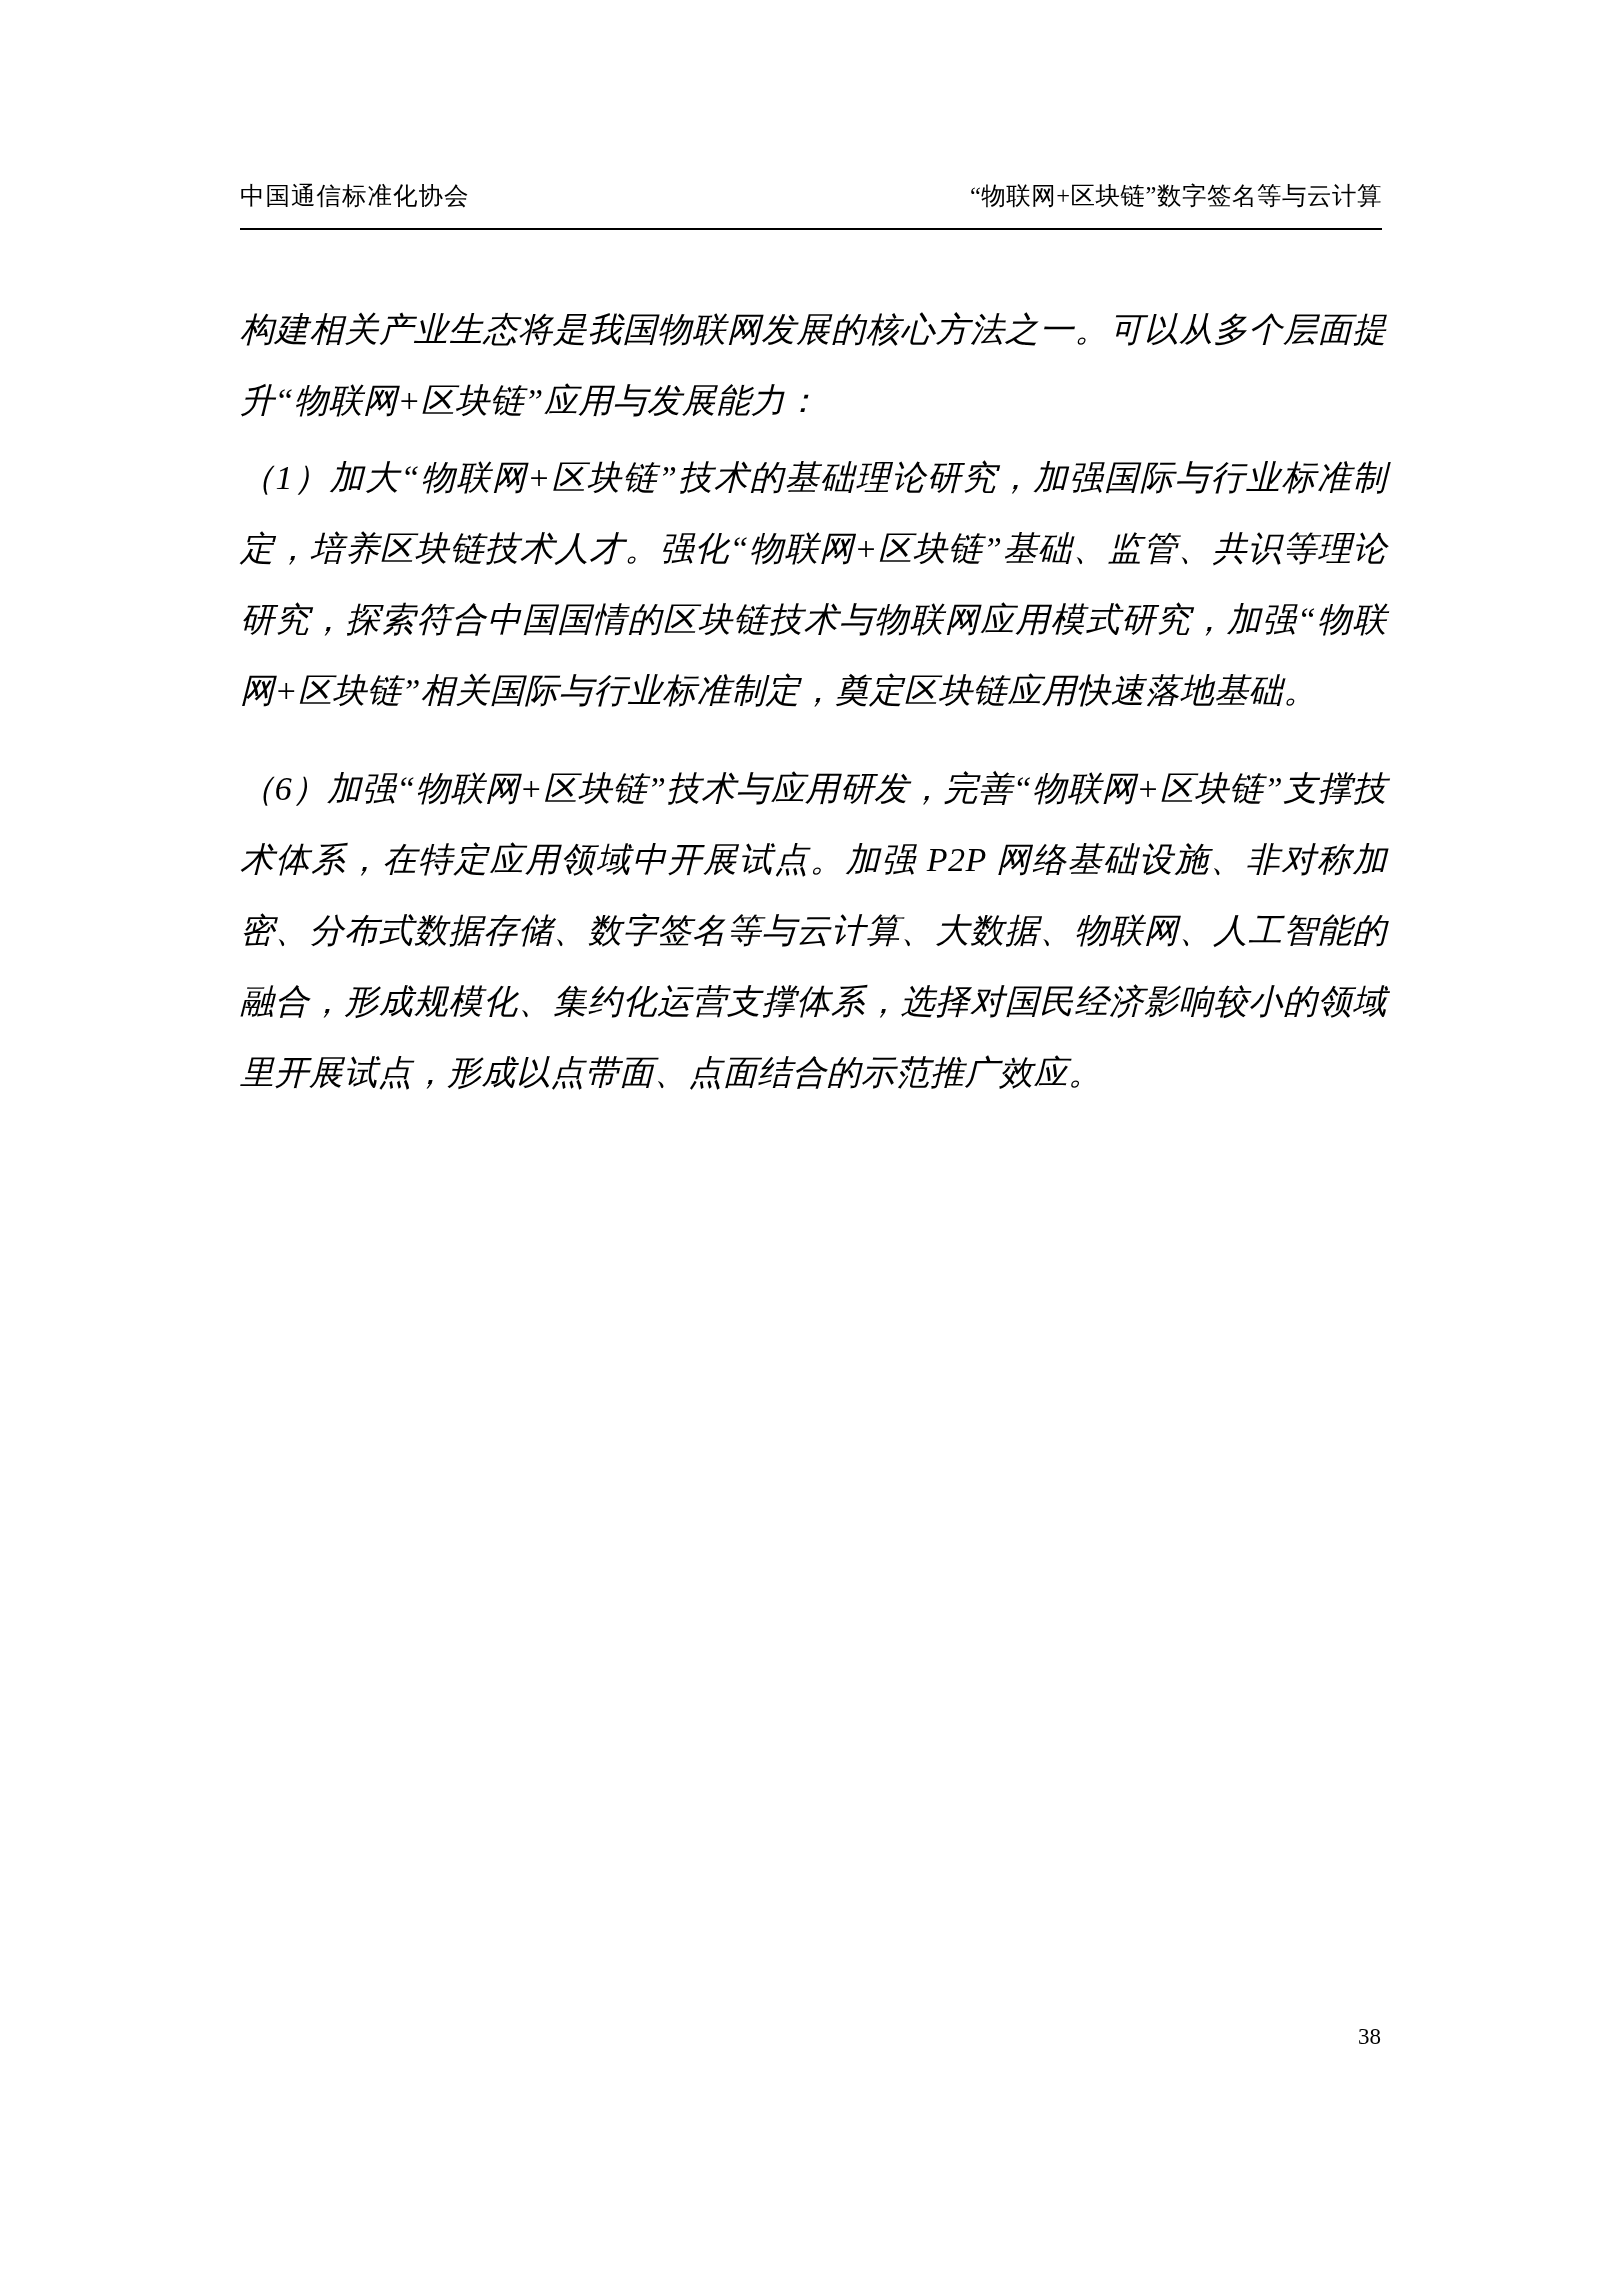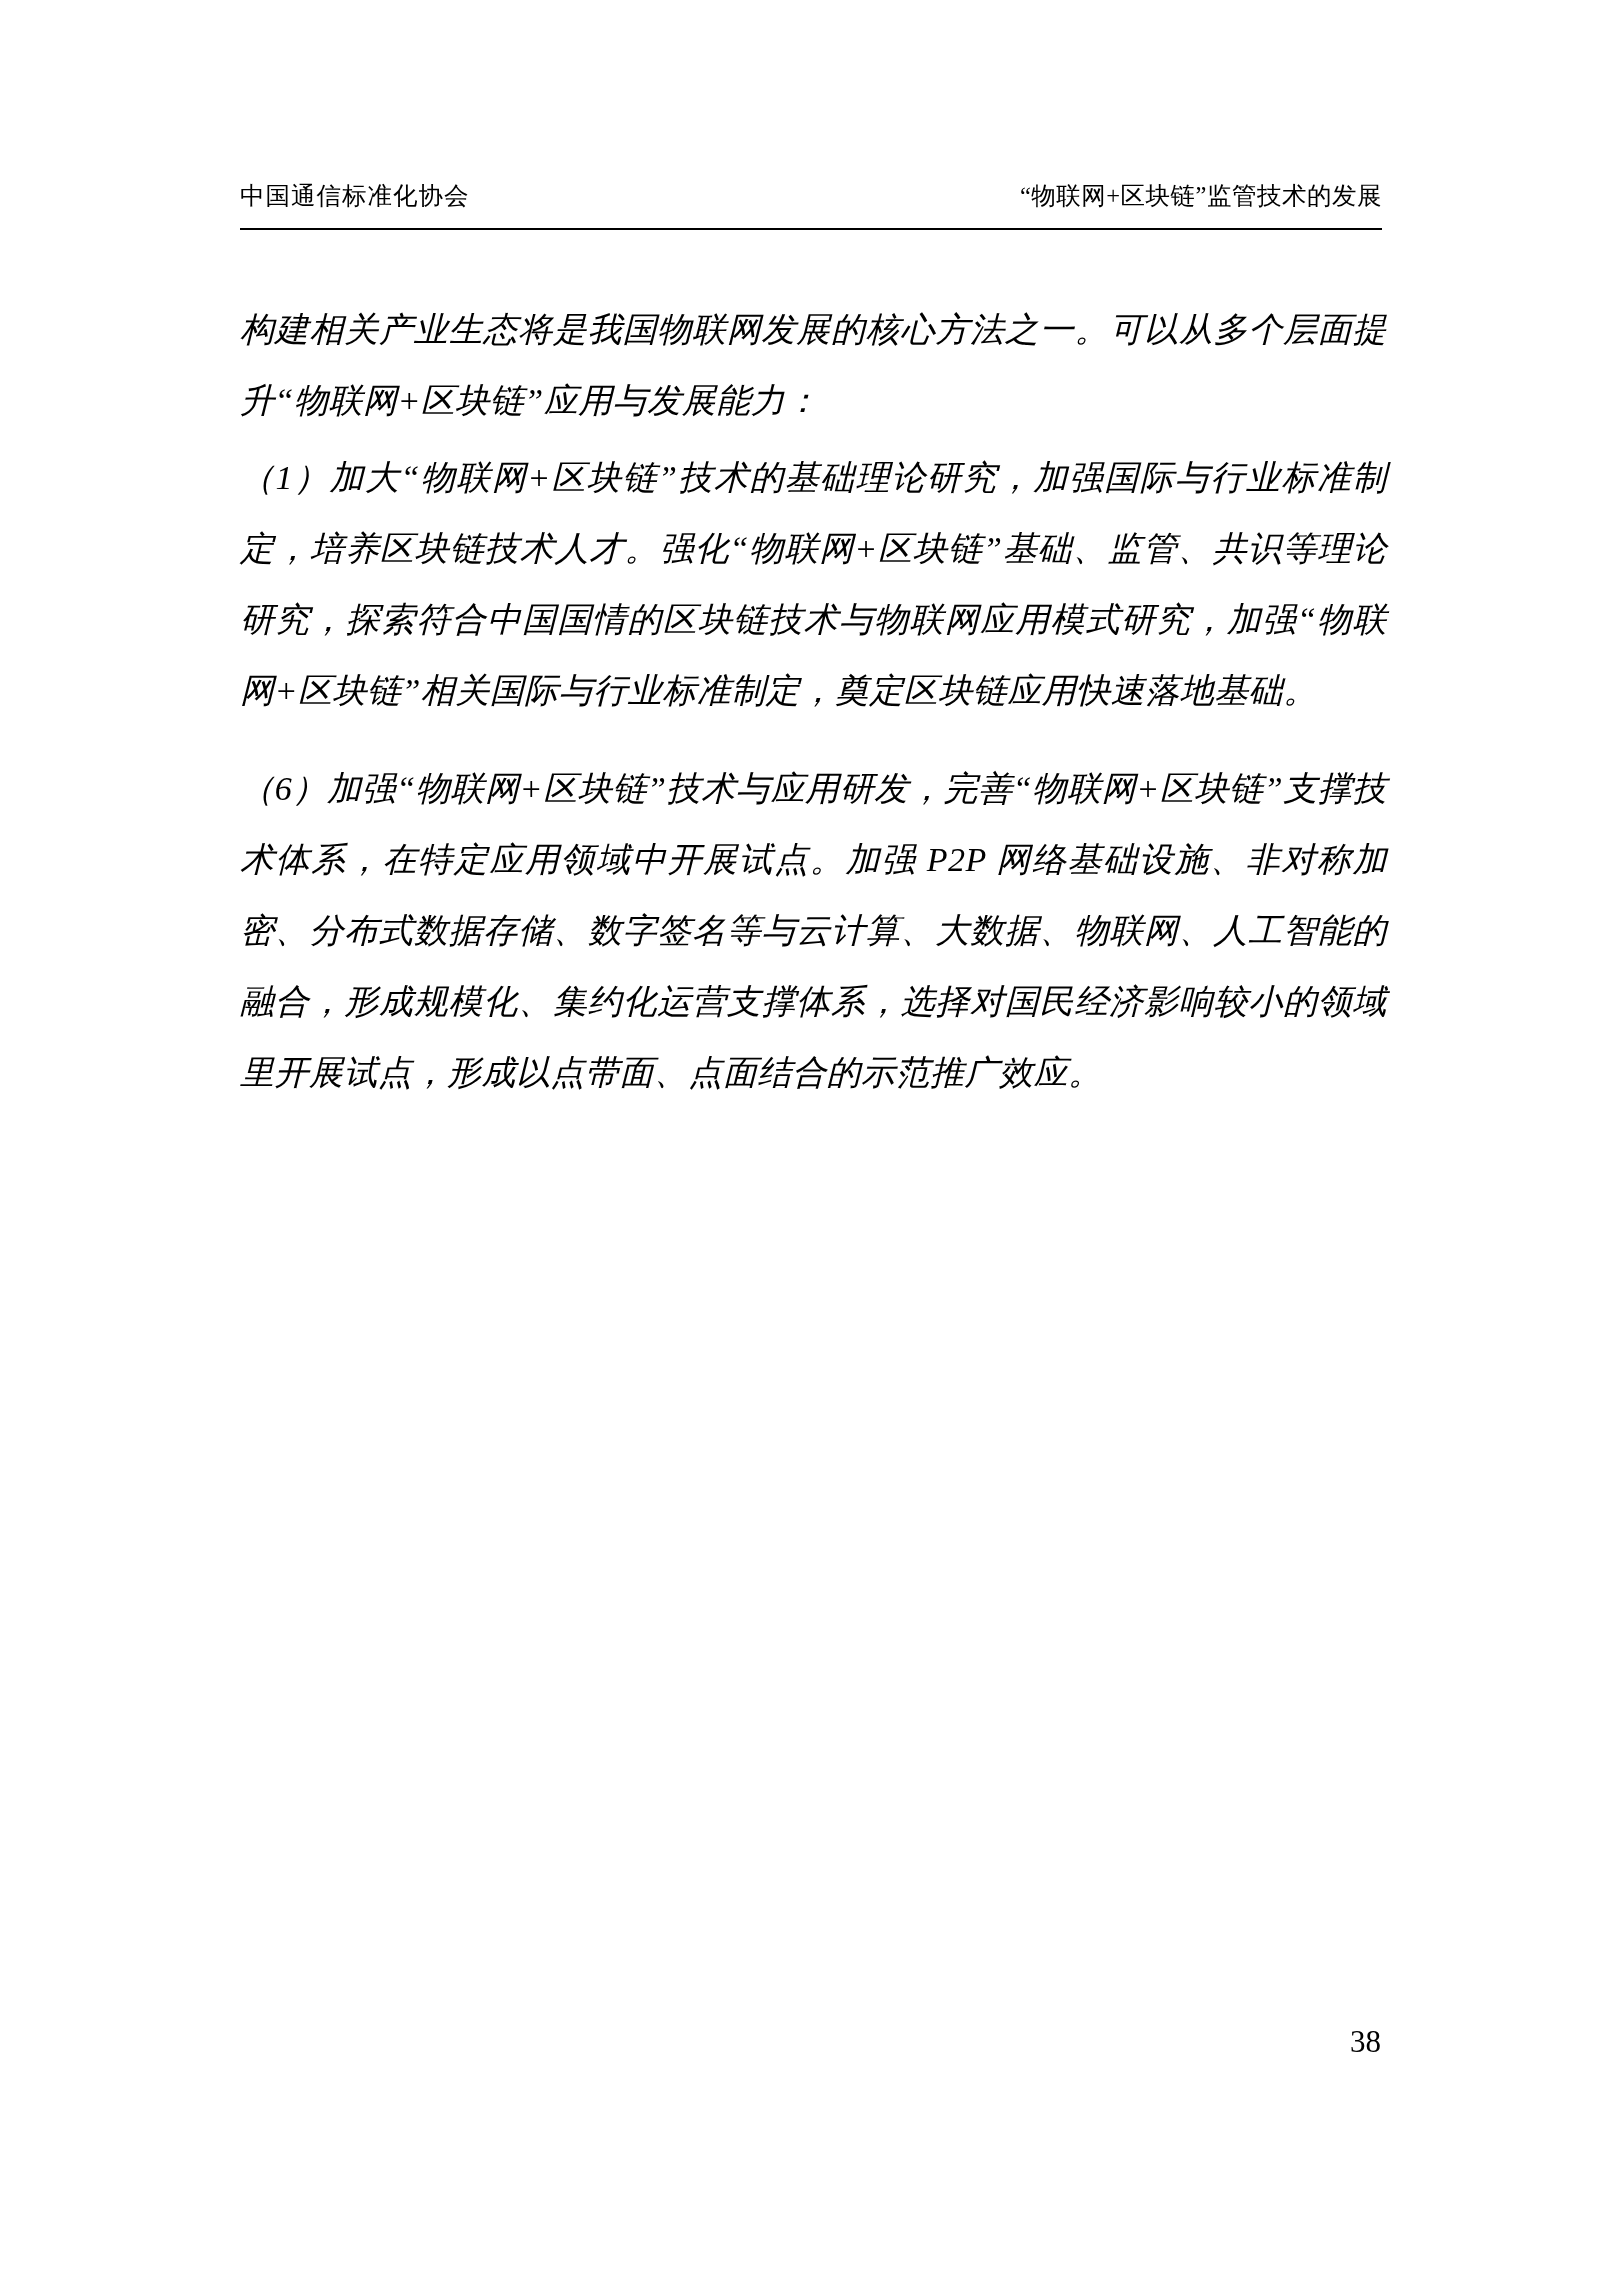--- a/index.html
+++ b/index.html
@@ -62,33 +62,33 @@
   .gap {
     height: 27.4px;
   }
   .gap-small {
     height: 5.9px;
   }
   .page-number {
     position: absolute;
     right: 240px;
     top: 2024px;
-    font-size: 31px;
+    font-size: 23px;
     font-family: "Liberation Serif", serif;
     margin-left: 8px;
   }
 </style>
 </head>
 <body>
 
 <div class="page">
 
   <div class="header">
     <div class="header-left">中国通信标准化协会</div>
-    <div class="header-right">“物联网+区块链”监管技术的发展</div>
+    <div class="header-right">“物联网+区块链”数字签名等与云计算</div>
   </div>
   <div class="header-rule"></div>
 
   <div class="body-area">
     <p class="para">构建相关产业生态将是我国物联网发展的核心方法之一。可以从多个层面提升“物联网+区块链”应用与发展能力：</p>
     <div class="gap-small"></div>
     <p class="para indent">（1）加大“物联网+区块链”技术的基础理论研究，加强国际与行业标准制定，培养区块链技术人才。强化“物联网+区块链”基础、监管、共识等理论研究，探索符合中国国情的区块链技术与物联网应用模式研究，加强“物联网+区块链”相关国际与行业标准制定，奠定区块链应用快速落地基础。</p>
     <div class="gap"></div>
     <p class="para indent">（6）加强“物联网+区块链”技术与应用研发，完善“物联网+区块链”支撑技术体系，在特定应用领域中开展试点。加强 P2P 网络基础设施、非对称加密、分布式数据存储、数字签名等与云计算、大数据、物联网、人工智能的融合，形成规模化、集约化运营支撑体系，选择对国民经济影响较小的领域里开展试点，形成以点带面、点面结合的示范推广效应。</p>
     <div class="gap"></div>

